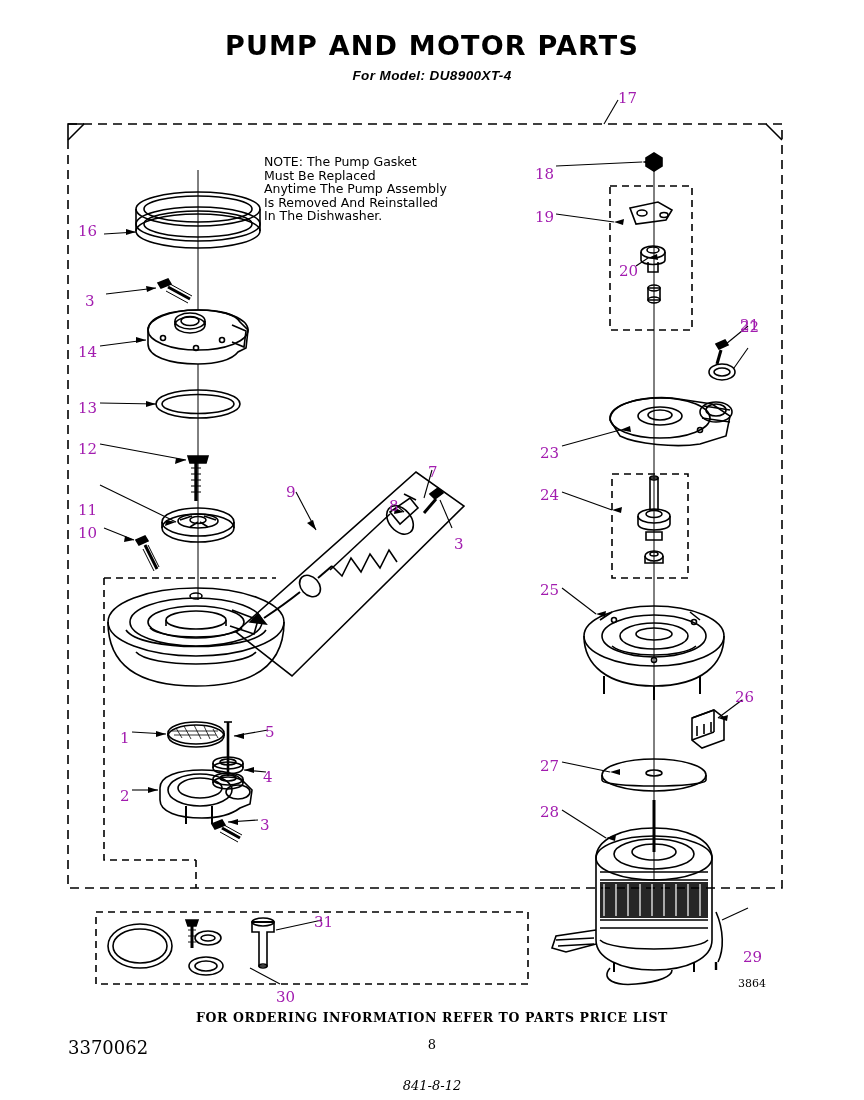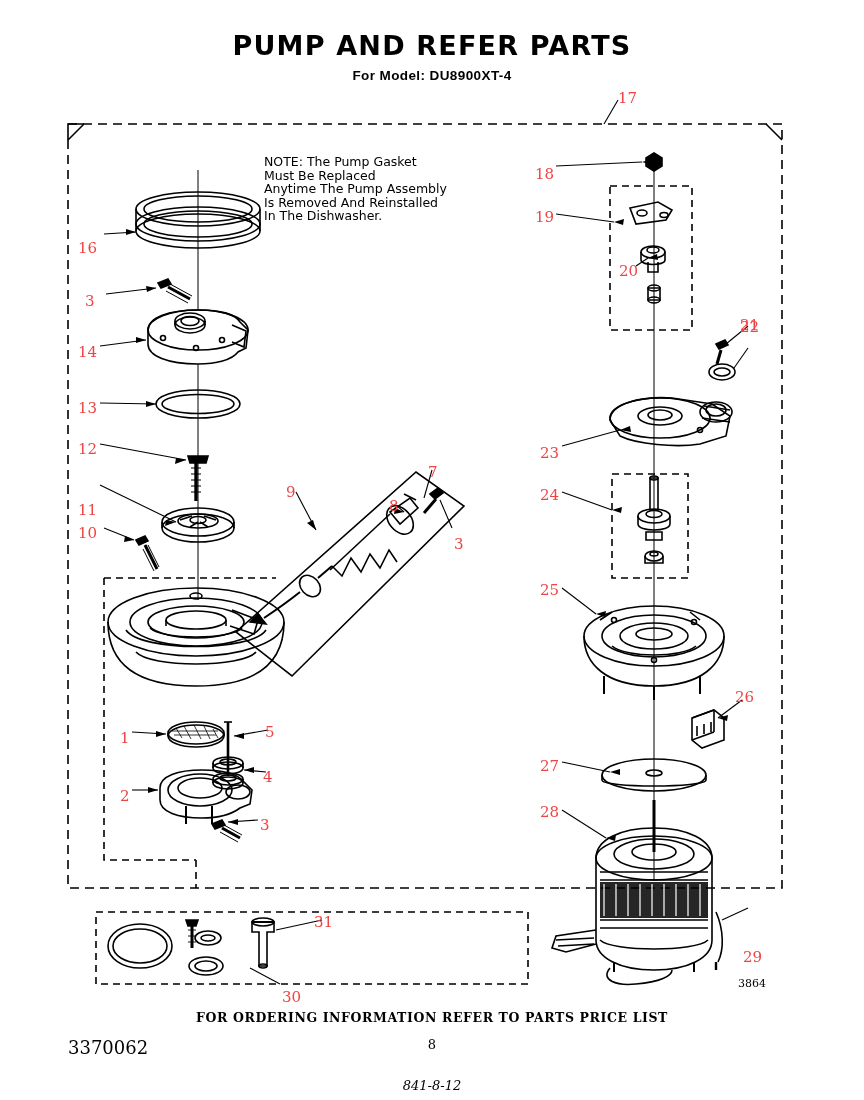--- a/index.html
+++ b/index.html
@@ -33,20 +33,21 @@
     font-family: "DejaVu Sans", sans-serif;
   }
   .subtitle {
     position: absolute;
     left: 0; top: 68px;
     width: 864px;
     text-align: center;
     font-size: 13.5px;
     font-weight: bold;
     letter-spacing: 0.4px;
+    font-style: italic;
   }
   .note {
     position: absolute;
     left: 264px; top: 155px;
     font-size: 12.5px;
     line-height: 13.6px;
     font-family: "DejaVu Sans", sans-serif;
     white-space: pre-line;
   }
   .tool-note {
@@ -95,37 +96,37 @@
     left: 738px; top: 977px;
     font-size: 11px;
     font-weight: normal;
     font-family: "DejaVu Serif", serif;
   }
   
   .callout {
     position: absolute;
     font-size: 15px;
     font-family: "DejaVu Serif", serif;
-    color: #ef4444;
+    color: #a21caf;
     white-space: nowrap;
   }
   
   svg.art {
     position: absolute;
     left: 0; top: 0;
     width: 864px;
     height: 1100px;
   }
 </style>
 </head>
 <body>
 
 <div class="page">
 
-  <div class="title">PUMP AND REFER PARTS</div>
+  <div class="title">PUMP AND MOTOR PARTS</div>
   <div class="subtitle">For Model: DU8900XT-4</div>
   <div class="note">NOTE: The Pump Gasket
 Must Be Replaced
 Anytime The Pump Assembly
 Is Removed And Reinstalled
 In The Dishwasher.</div>
 
   <div class="footer-order">FOR ORDERING INFORMATION REFER TO PARTS PRICE LIST</div>
   <div class="footer-code">3370062</div>
   <div class="footer-page">8</div>
@@ -416,37 +417,37 @@
         <path d="M612,510 l10,-3 l-1,6 z"></path>
         <path d="M596,614 l10,-3 l-1,6 z"></path>
         <path d="M718,718 l10,-3 l-1,6 z"></path>
         <path d="M610,772 l10,-3 l0,6 z"></path>
         <path d="M606,838 l10,-3 l-1,6 z"></path>
       </g>
     </g>
   </svg>
 
   <div id="callout-layer">
-      <div class="callout" style="left: 78px; top: 239px;">16</div>
+      <div class="callout" style="left: 78px; top: 222px;">16</div>
       <div class="callout" style="left: 85px; top: 292px;">3</div>
       <div class="callout" style="left: 78px; top: 343px;">14</div>
       <div class="callout" style="left: 78px; top: 399px;">13</div>
       <div class="callout" style="left: 78px; top: 440px;">12</div>
       <div class="callout" style="left: 78px; top: 481px; margin-top: 20px;">11</div>
       <div class="callout" style="left: 78px; top: 524px;">10</div>
       <div class="callout" style="left: 286px; top: 483px;">9</div>
       <div class="callout" style="left: 389px; top: 497px;">8</div>
       <div class="callout" style="left: 428px; top: 463px;">7</div>
       <div class="callout" style="left: 454px; top: 535px;">3</div>
       <div class="callout" style="left: 120px; top: 729px;">1</div>
       <div class="callout" style="left: 265px; top: 723px;">5</div>
       <div class="callout" style="left: 263px; top: 768px;">4</div>
       <div class="callout" style="left: 120px; top: 787px;">2</div>
       <div class="callout" style="left: 260px; top: 816px;">3</div>
-      <div class="callout" style="left: 282px; top: 988px; text-align: center;">30</div>
+      <div class="callout" style="left: 276px; top: 988px; text-align: center;">30</div>
       <div class="callout" style="left: 314px; top: 913px;">31</div>
       <div class="callout" style="left: 618px; top: 89px;">17</div>
       <div class="callout" style="left: 535px; top: 165px;">18</div>
       <div class="callout" style="left: 535px; top: 208px;">19</div>
       <div class="callout" style="left: 619px; top: 262px;">20</div>
       <div class="callout" style="left: 740px; top: 316px;">21</div>
       <div class="callout" style="left: 740px; top: 318px;">22</div>
       <div class="callout" style="left: 540px; top: 444px;">23</div>
       <div class="callout" style="left: 540px; top: 486px;">24</div>
       <div class="callout" style="left: 540px; top: 581px;">25</div>

